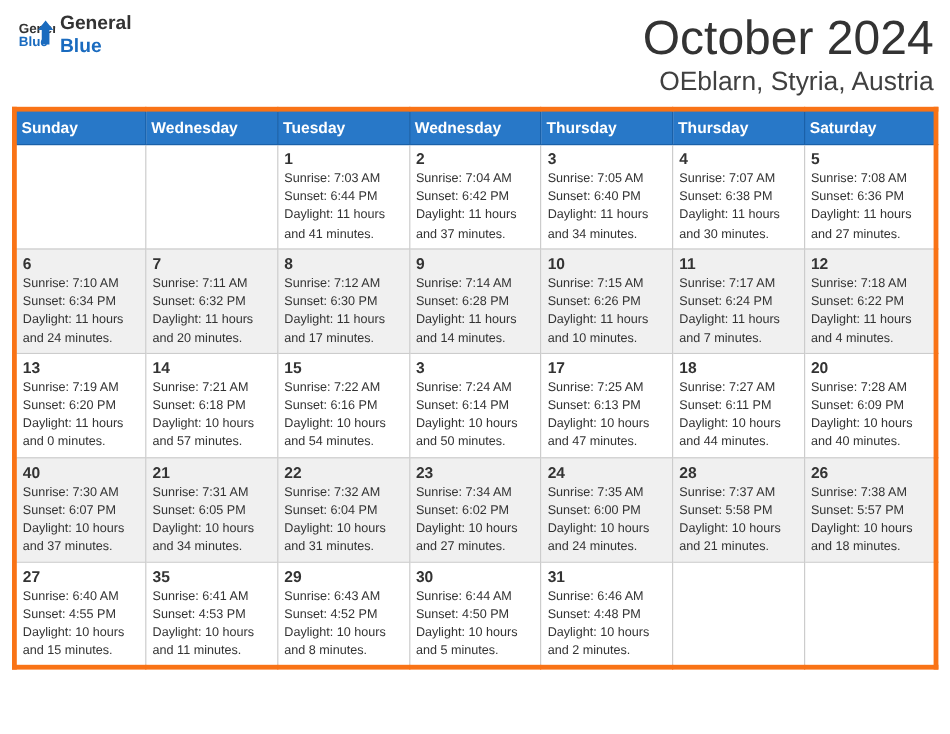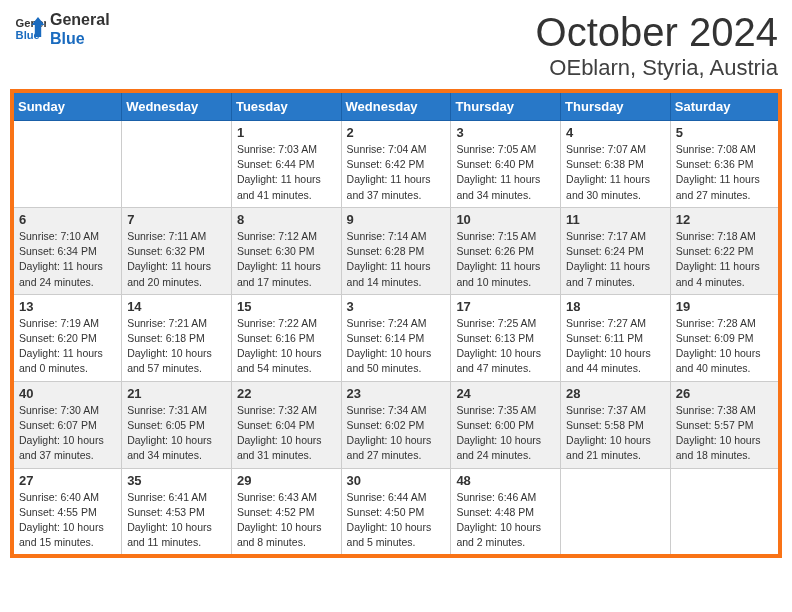--- a/index.html
+++ b/index.html
@@ -153,21 +153,21 @@
         <td><span class="day-number">14</span>
         <span class="day-info">Sunrise: 7:21 AM<br>Sunset: 6:18 PM<br>Daylight: 10 hours and 57 minutes.</span></td>
         <td><span class="day-number">15</span>
         <span class="day-info">Sunrise: 7:22 AM<br>Sunset: 6:16 PM<br>Daylight: 10 hours and 54 minutes.</span></td>
         <td><span class="day-number">3</span>
         <span class="day-info">Sunrise: 7:24 AM<br>Sunset: 6:14 PM<br>Daylight: 10 hours and 50 minutes.</span></td>
         <td><span class="day-number">17</span>
         <span class="day-info">Sunrise: 7:25 AM<br>Sunset: 6:13 PM<br>Daylight: 10 hours and 47 minutes.</span></td>
         <td><span class="day-number">18</span>
         <span class="day-info">Sunrise: 7:27 AM<br>Sunset: 6:11 PM<br>Daylight: 10 hours and 44 minutes.</span></td>
-        <td><span class="day-number">19</span>
+        <td><span class="day-number">20</span>
         <span class="day-info">Sunrise: 7:28 AM<br>Sunset: 6:09 PM<br>Daylight: 10 hours and 40 minutes.</span></td>
       </tr>
       <tr>
         <td><span class="day-number">40</span>
         <span class="day-info">Sunrise: 7:30 AM<br>Sunset: 6:07 PM<br>Daylight: 10 hours and 37 minutes.</span></td>
         <td><span class="day-number">21</span>
         <span class="day-info">Sunrise: 7:31 AM<br>Sunset: 6:05 PM<br>Daylight: 10 hours and 34 minutes.</span></td>
         <td><span class="day-number">22</span>
         <span class="day-info">Sunrise: 7:32 AM<br>Sunset: 6:04 PM<br>Daylight: 10 hours and 31 minutes.</span></td>
         <td><span class="day-number">23</span>
@@ -181,19 +181,19 @@
       </tr>
       <tr>
         <td><span class="day-number">27</span>
         <span class="day-info">Sunrise: 6:40 AM<br>Sunset: 4:55 PM<br>Daylight: 10 hours and 15 minutes.</span></td>
         <td><span class="day-number">35</span>
         <span class="day-info">Sunrise: 6:41 AM<br>Sunset: 4:53 PM<br>Daylight: 10 hours and 11 minutes.</span></td>
         <td><span class="day-number">29</span>
         <span class="day-info">Sunrise: 6:43 AM<br>Sunset: 4:52 PM<br>Daylight: 10 hours and 8 minutes.</span></td>
         <td><span class="day-number">30</span>
         <span class="day-info">Sunrise: 6:44 AM<br>Sunset: 4:50 PM<br>Daylight: 10 hours and 5 minutes.</span></td>
-        <td><span class="day-number">48</span>
+        <td><span class="day-number">31</span>
         <span class="day-info">Sunrise: 6:46 AM<br>Sunset: 4:48 PM<br>Daylight: 10 hours and 2 minutes.</span></td>
         <td class="empty"></td>
         <td class="empty"></td>
       </tr>
     </tbody>
 </table>
 
 </body></html>

